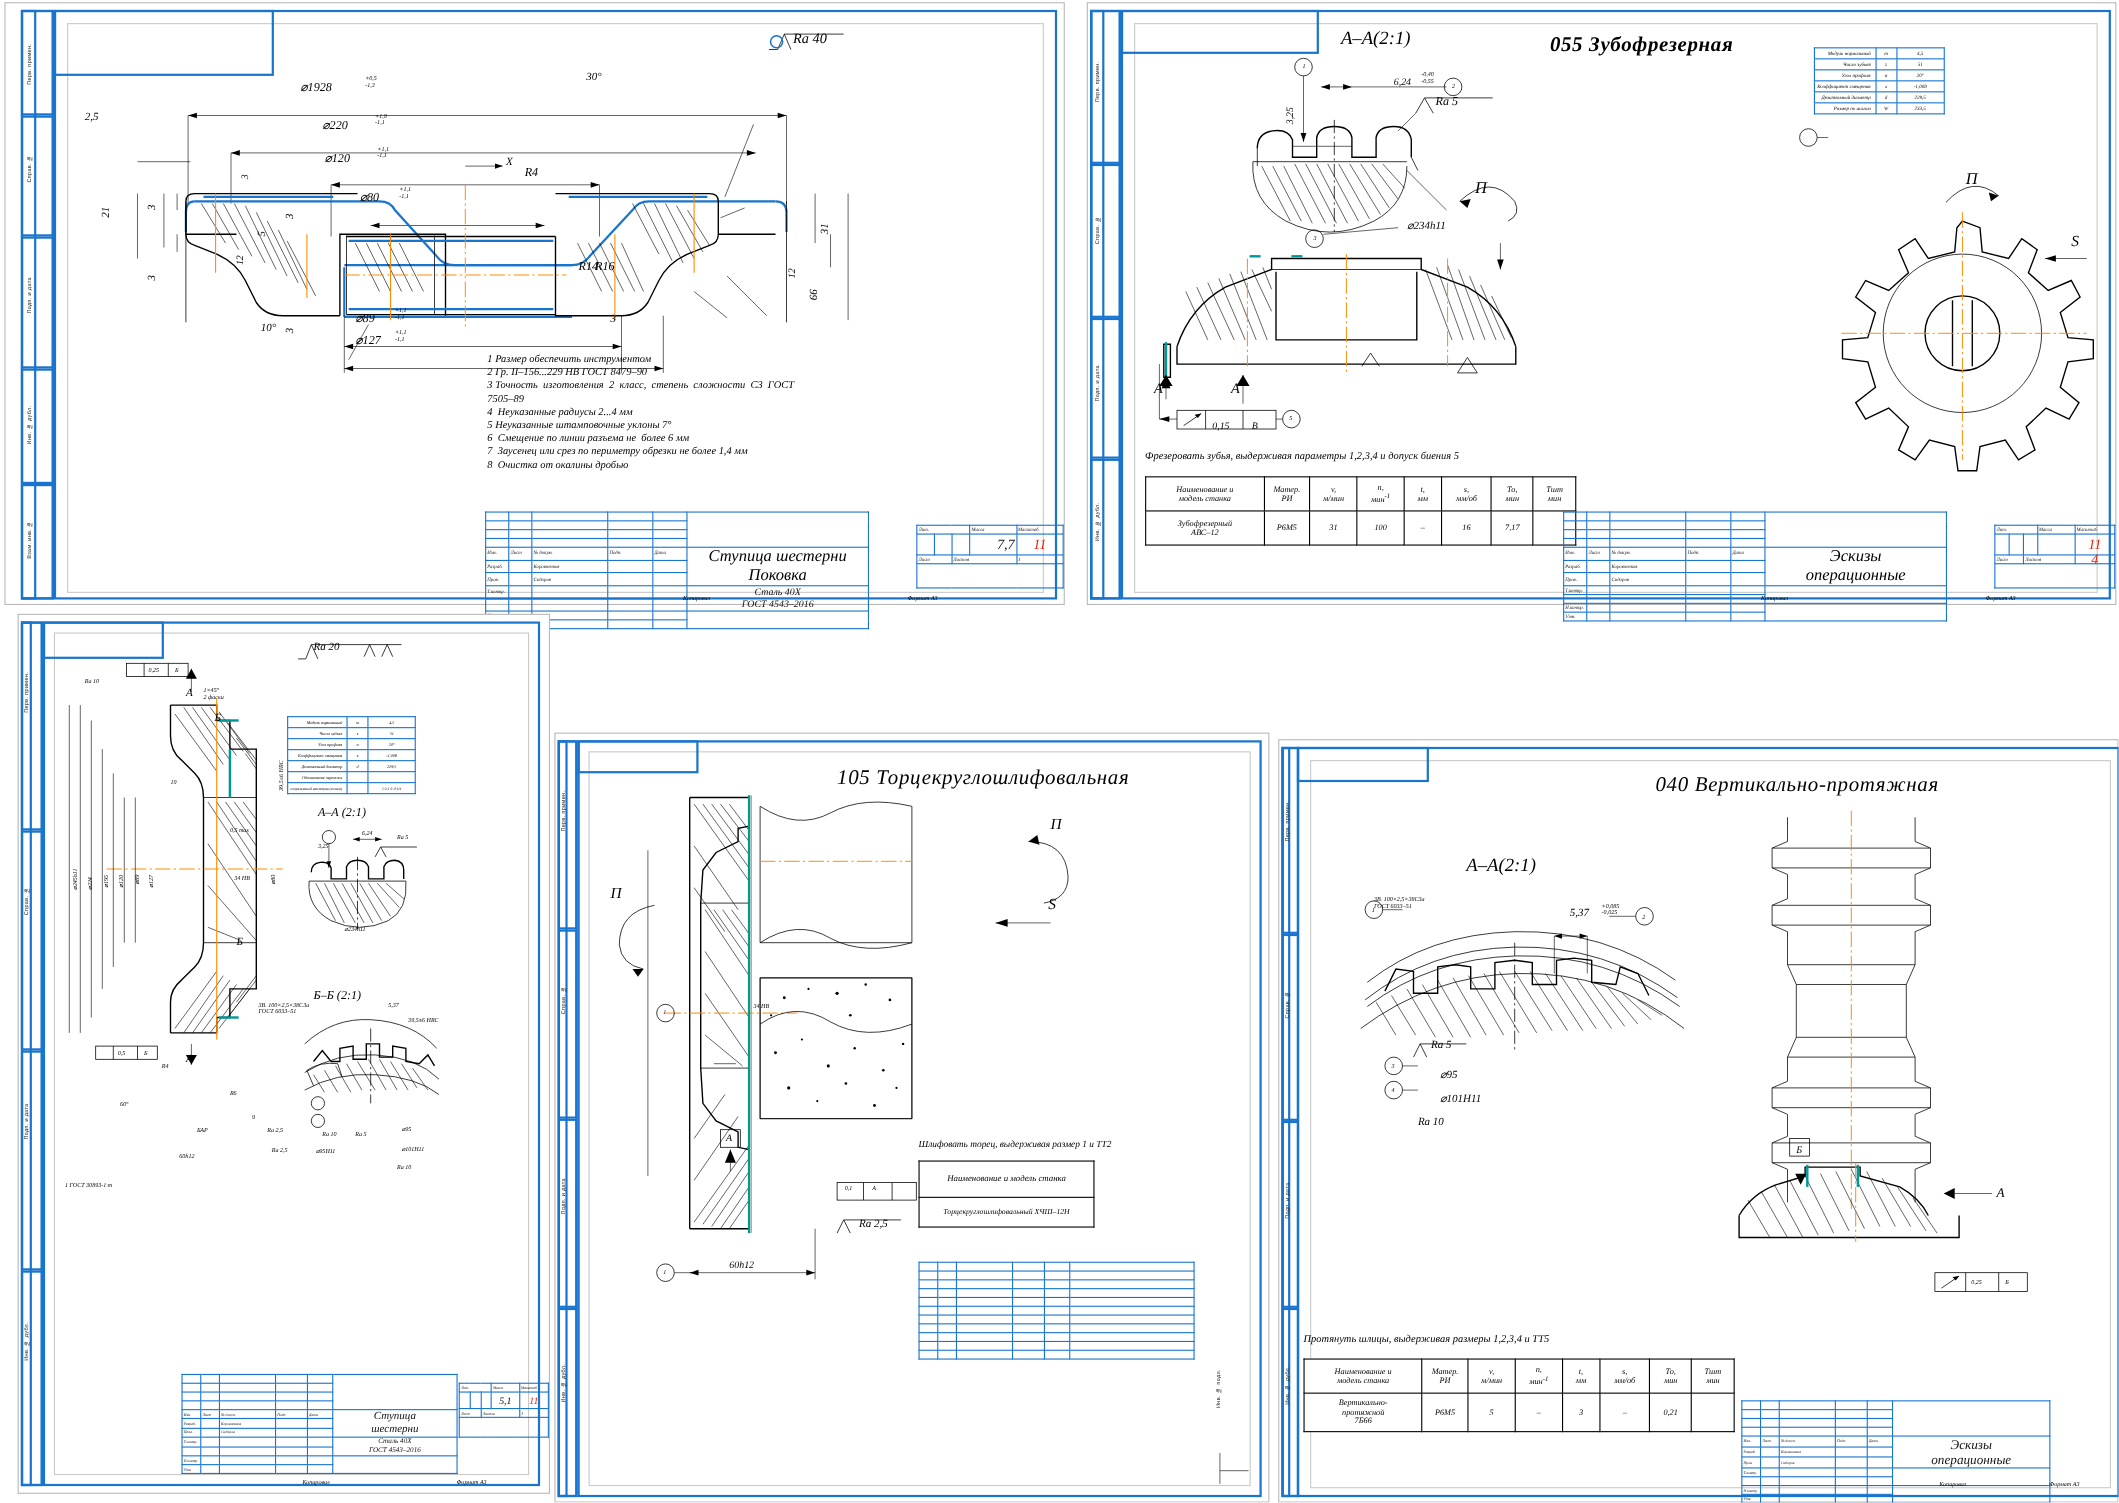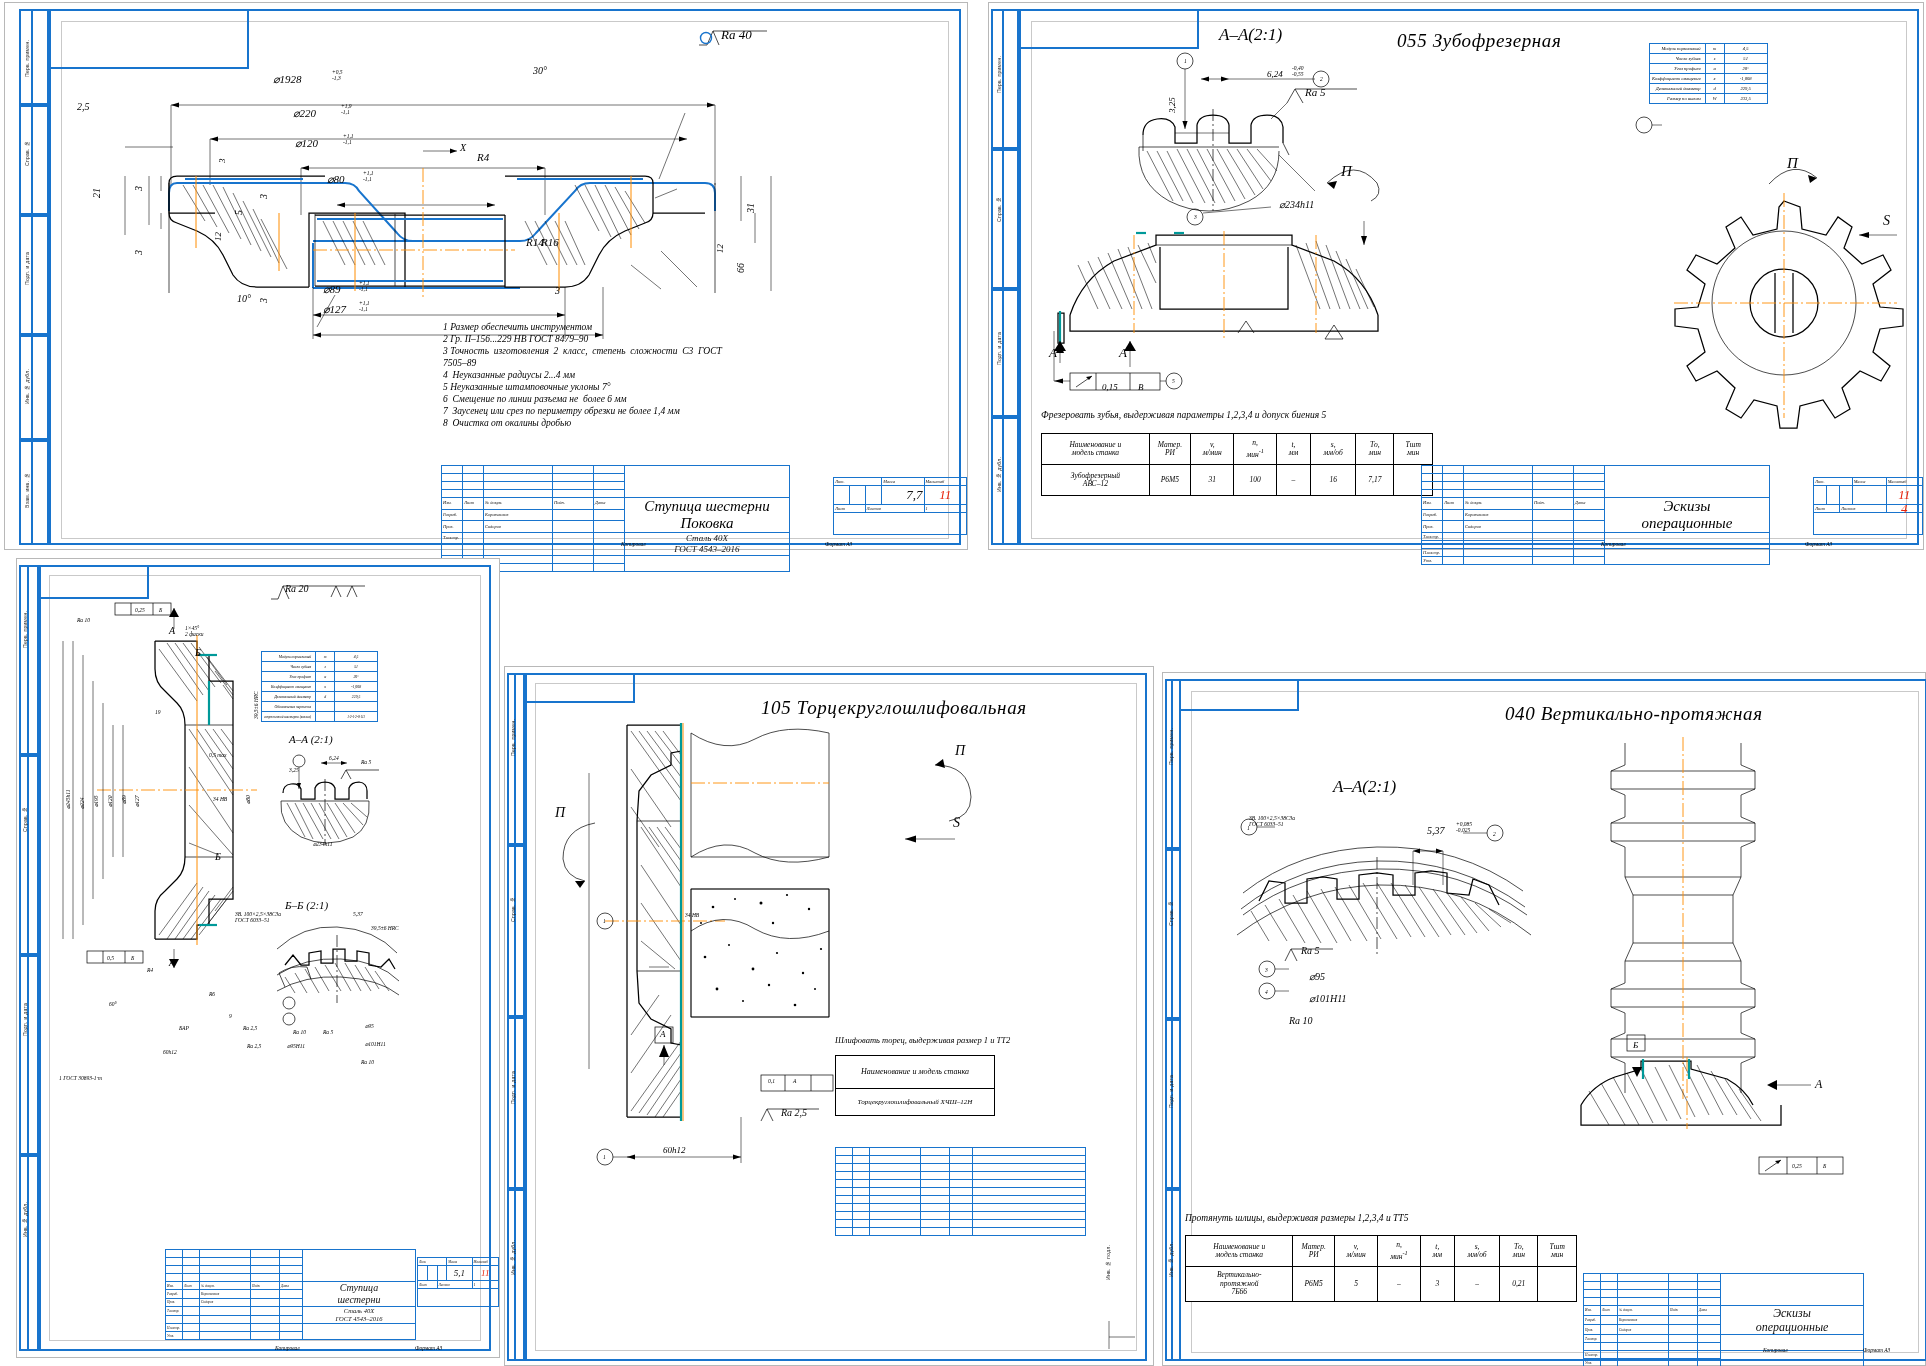--- a/index.html
+++ b/index.html
@@ -358,21 +358,21 @@
   <div class="bluebox" style="left:30px;top:6px;width:180px;height:40px;"></div>
   <div class="bluebox" style="left:2px;top:6px;width:28px;height:140px;"></div>
   <div class="bluebox" style="left:2px;top:146px;width:28px;height:140px;"></div>
   <div class="bluebox" style="left:2px;top:286px;width:28px;height:128px;"></div>
   <div class="bluebox" style="left:2px;top:414px;width:28px;height:128px;"></div>
   <div class="vlabel" style="left:4px;top:36px;width:11px;height:70px;">Перв. примен.</div>
   <div class="vlabel" style="left:4px;top:176px;width:11px;height:60px;">Справ. №</div>
   <div class="vlabel" style="left:4px;top:310px;width:11px;height:70px;">Подп. и дата</div>
   <div class="vlabel" style="left:4px;top:436px;width:11px;height:70px;">Инв. № дубл.</div>
 
-  <div class="title" style="left:408px;top:27px;">055 Зубофрезерная</div>
+  <div class="title" style="left:420px;top:27px;font-weight:bold;">055 Зубофрезерная</div>
   <div class="dimtxt" style="left:230px;top:22px;font-size:17px;">А–А(2:1)</div>
 
   <svg style="left:140px;top:48px;width:260px;height:200px;">
     <circle cx="56" cy="10" r="8" class="outl-t"></circle>
     <line x1="56" y1="18" x2="56" y2="78" class="dimline"></line>
     <path d="M56 78 l-2.6 -8 h5.2 z" fill="#000"></path>
     <circle cx="192" cy="28" r="8" class="outl-t"></circle>
     <line x1="186" y1="28" x2="100" y2="28" class="dimline"></line>
     <line x1="72" y1="28" x2="100" y2="28" class="dimline"></line>
     <path d="M72 28 l8 -2.6 v5.2 z" fill="#000"></path>

